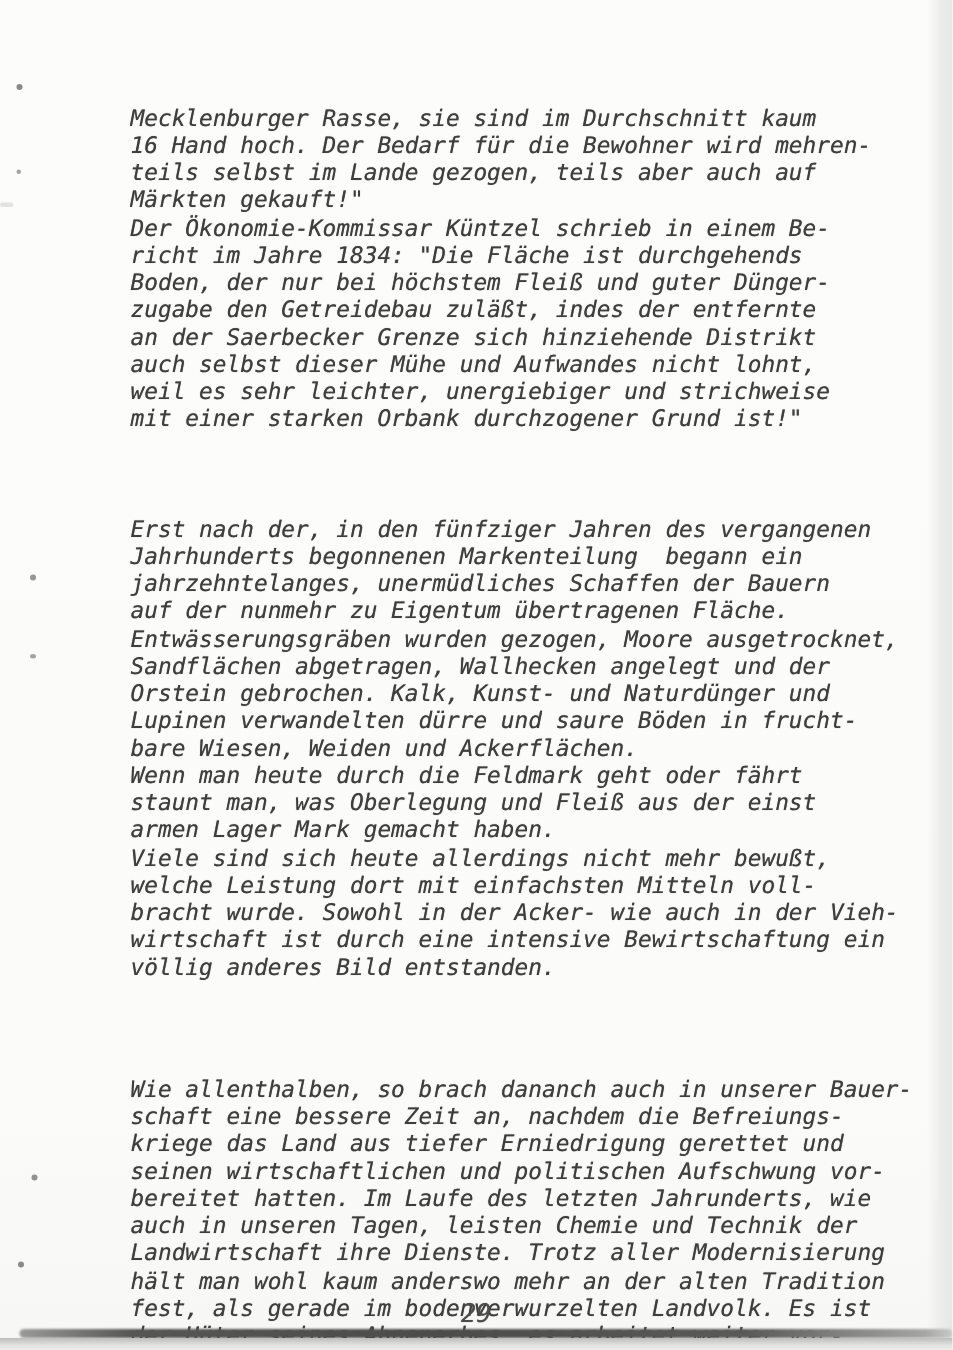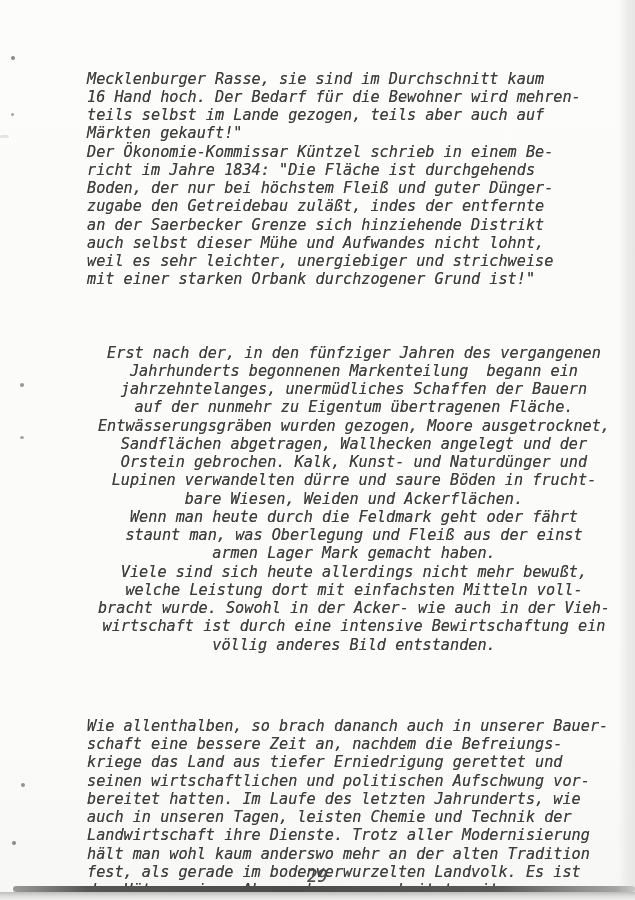--- a/index.html
+++ b/index.html
@@ -36,21 +36,21 @@
   .textblock {
     position: absolute; left: 87px; top: 33px; width: 534px;
     font-size: 15.2px;
     line-height: 18.25px;
     color: #3e3e3e;
     text-shadow: 0 0 0.5px rgba(62,62,62,0.75);
     white-space: pre;
     letter-spacing: 0;
   }
   .textblock p { margin: 0; }
-  .textblock p.para-2 { margin-top: 18.5px; text-align: center; }
+  .textblock p.para-2 { margin-top: 18.5px; }
   .textblock p.para-3 { margin-top: 26.5px; }
   .page-number {
     position: absolute; left: 0; top: 866px; width: 635px;
     text-align: center;
     font-size: 17px; color: #4c4c4c;
     text-shadow: 0 0 0.5px rgba(76,76,76,0.7);
   }
   
   .speck { position: absolute; border-radius: 50%; }
   .s1 { left: 11px; top: 56px;  width: 4px; height: 4px; background: #8a8a88; }

